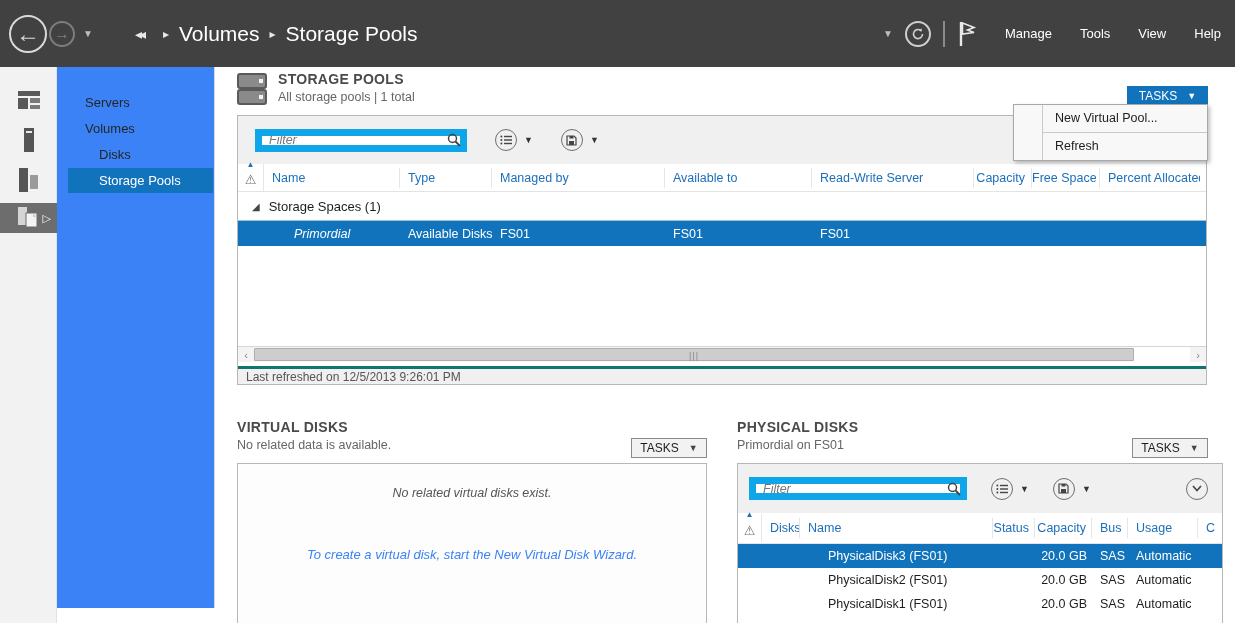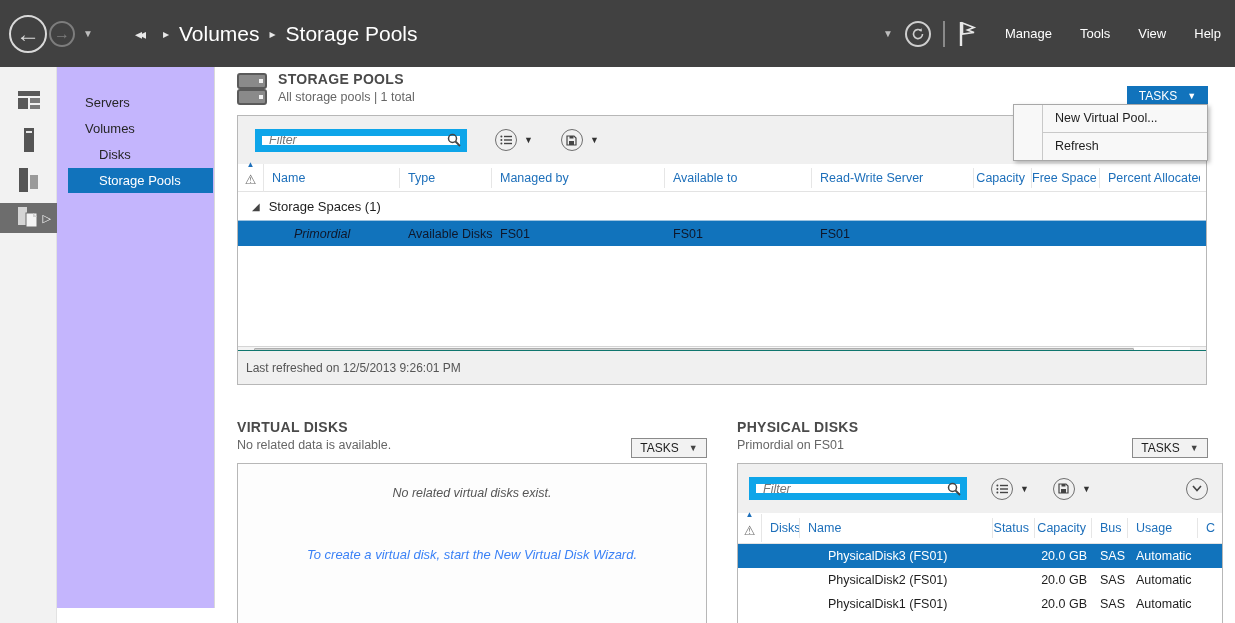--- a/index.html
+++ b/index.html
@@ -26,21 +26,21 @@
   .tb-menu { color:#fff; font-size:13px; margin-left:28px; cursor:default; }
 
   
   .iconstrip { position:absolute; left:0; top:67px; width:57px; height:556px; background:#f2f2f2; border-right:1px solid #e2e2e2; }
   .strip-item { width:57px; height:34px; display:flex; align-items:center; justify-content:center; margin-top:6px; }
   .strip-item.first { margin-top:16px; }
   .strip-item.selected { background:#6d6d6d; height:30px; position:relative; }
   .strip-flyout { position:absolute; right:6px; color:#fff; font-size:11px; }
 
   
-  .navpanel { position:absolute; left:57px; top:67px; width:158px; height:541px; background:#c4b5fd; border-right:1px solid #d9d9d9; padding-top:23px; }
+  .navpanel { position:absolute; left:57px; top:67px; width:158px; height:541px; background:#3b82f6; border-right:1px solid #d9d9d9; padding-top:23px; }
   .nav-item { height:25px; line-height:25px; font-size:13px; color:#262626; padding-left:28px; margin-bottom:1px; cursor:default; }
   .nav-item.indent { padding-left:42px; }
   .nav-item.selected { background:#1173bc; color:#fff; width:145px; margin-left:11px; padding-left:31px; }
 
   
   .main { position:absolute; left:215px; top:67px; width:1020px; height:556px; background:#fff; }
 
   .sp-header { position:absolute; left:22px; top:4px; display:flex; }
   .sp-title-block { margin-left:11px; }
   .section-title { font-size:14px; font-weight:bold; color:#4a4a4a; letter-spacing:.3px; }
@@ -76,30 +76,30 @@
   .hicon { position:relative; display:flex; align-items:center; justify-content:center; border-right:1px solid #e6e6e6; height:28px; }
   .sortmark { position:absolute; top:-4px; left:50%; transform:translateX(-50%); color:#1d6fba; font-size:8px; }
   .warnglyph { color:#6d6d6d; font-size:13px; margin-top:4px; }
   .c0{width:26px;} .c1{width:136px;} .c2{width:92px;} .c3{width:173px;} .c4{width:147px;}
   .c5{width:162px;} .c6{width:58px; text-align:right; padding-right:6px; padding-left:0;}
   .c7{width:68px; text-align:right; padding-right:6px; padding-left:0;} .c8{width:100px;}
 
   .group-row { height:29px; display:flex; align-items:center; border-bottom:1px solid #9dc3e0; font-size:13px; color:#1d1d1d; }
   .group-tri { font-size:10px; color:#444; margin:0 9px 0 14px; }
   .data-row { height:25px; display:flex; align-items:center; font-size:12.5px; }
-  .data-row.selected { background:#1173bc; color:#0f172a; }
+  .data-row.selected { background:#1173bc; color:#ffffff; }
   .dcell { padding-left:8px; overflow:hidden; white-space:nowrap; }
   .dcell.name-ind { padding-left:30px; font-style:italic; }
 
   .hscroll { position:absolute; left:0; bottom:22px; width:968px; height:16px; background:#f7f7f7; border-top:1px solid #d5d5d5; display:flex; }
   .scr-arrow { width:16px; height:15px; display:flex; align-items:center; justify-content:center; color:#8a8a8a; font-size:11px; background:#f3f3f3; }
   .scr-thumb { width:880px; height:13px; margin-top:1px; background:#cdcdcd; border:1px solid #aeaeae; border-radius:1px; position:relative; }
   .scr-grip { position:absolute; left:50%; top:2px; transform:translateX(-50%); color:#8a8a8a; font-size:9px; letter-spacing:1px; }
   .scr-rest { flex:1; background:#fff; }
-  .statusbar { position:absolute; left:0; bottom:0; width:968px; height:34px; background:#f0f0f0; border-top:1px solid #0f766e;
+  .statusbar { position:absolute; left:0; bottom:0; width:968px; height:18px; background:#f0f0f0; border-top:3px solid #0f766e;
     font-size:12px; color:#555; display:flex; align-items:center; padding-left:8px; }
 
   
   .vd-title { position:absolute; left:22px; top:352px; }
   .vd-tasks { position:absolute; left:416px; top:371px; }
   .vd-panel { position:absolute; left:22px; top:396px; width:470px; height:161px; border:1px solid #b7b7b7; background:#fdfdfd; }
   .vd-msg { text-align:center; font-style:italic; font-size:12.5px; color:#555; margin-top:22px; }
   .vd-link { text-align:center; font-style:italic; font-size:13px; color:#3b82f6; margin-top:47px; }
 
   .pd-title { position:absolute; left:522px; top:352px; }

